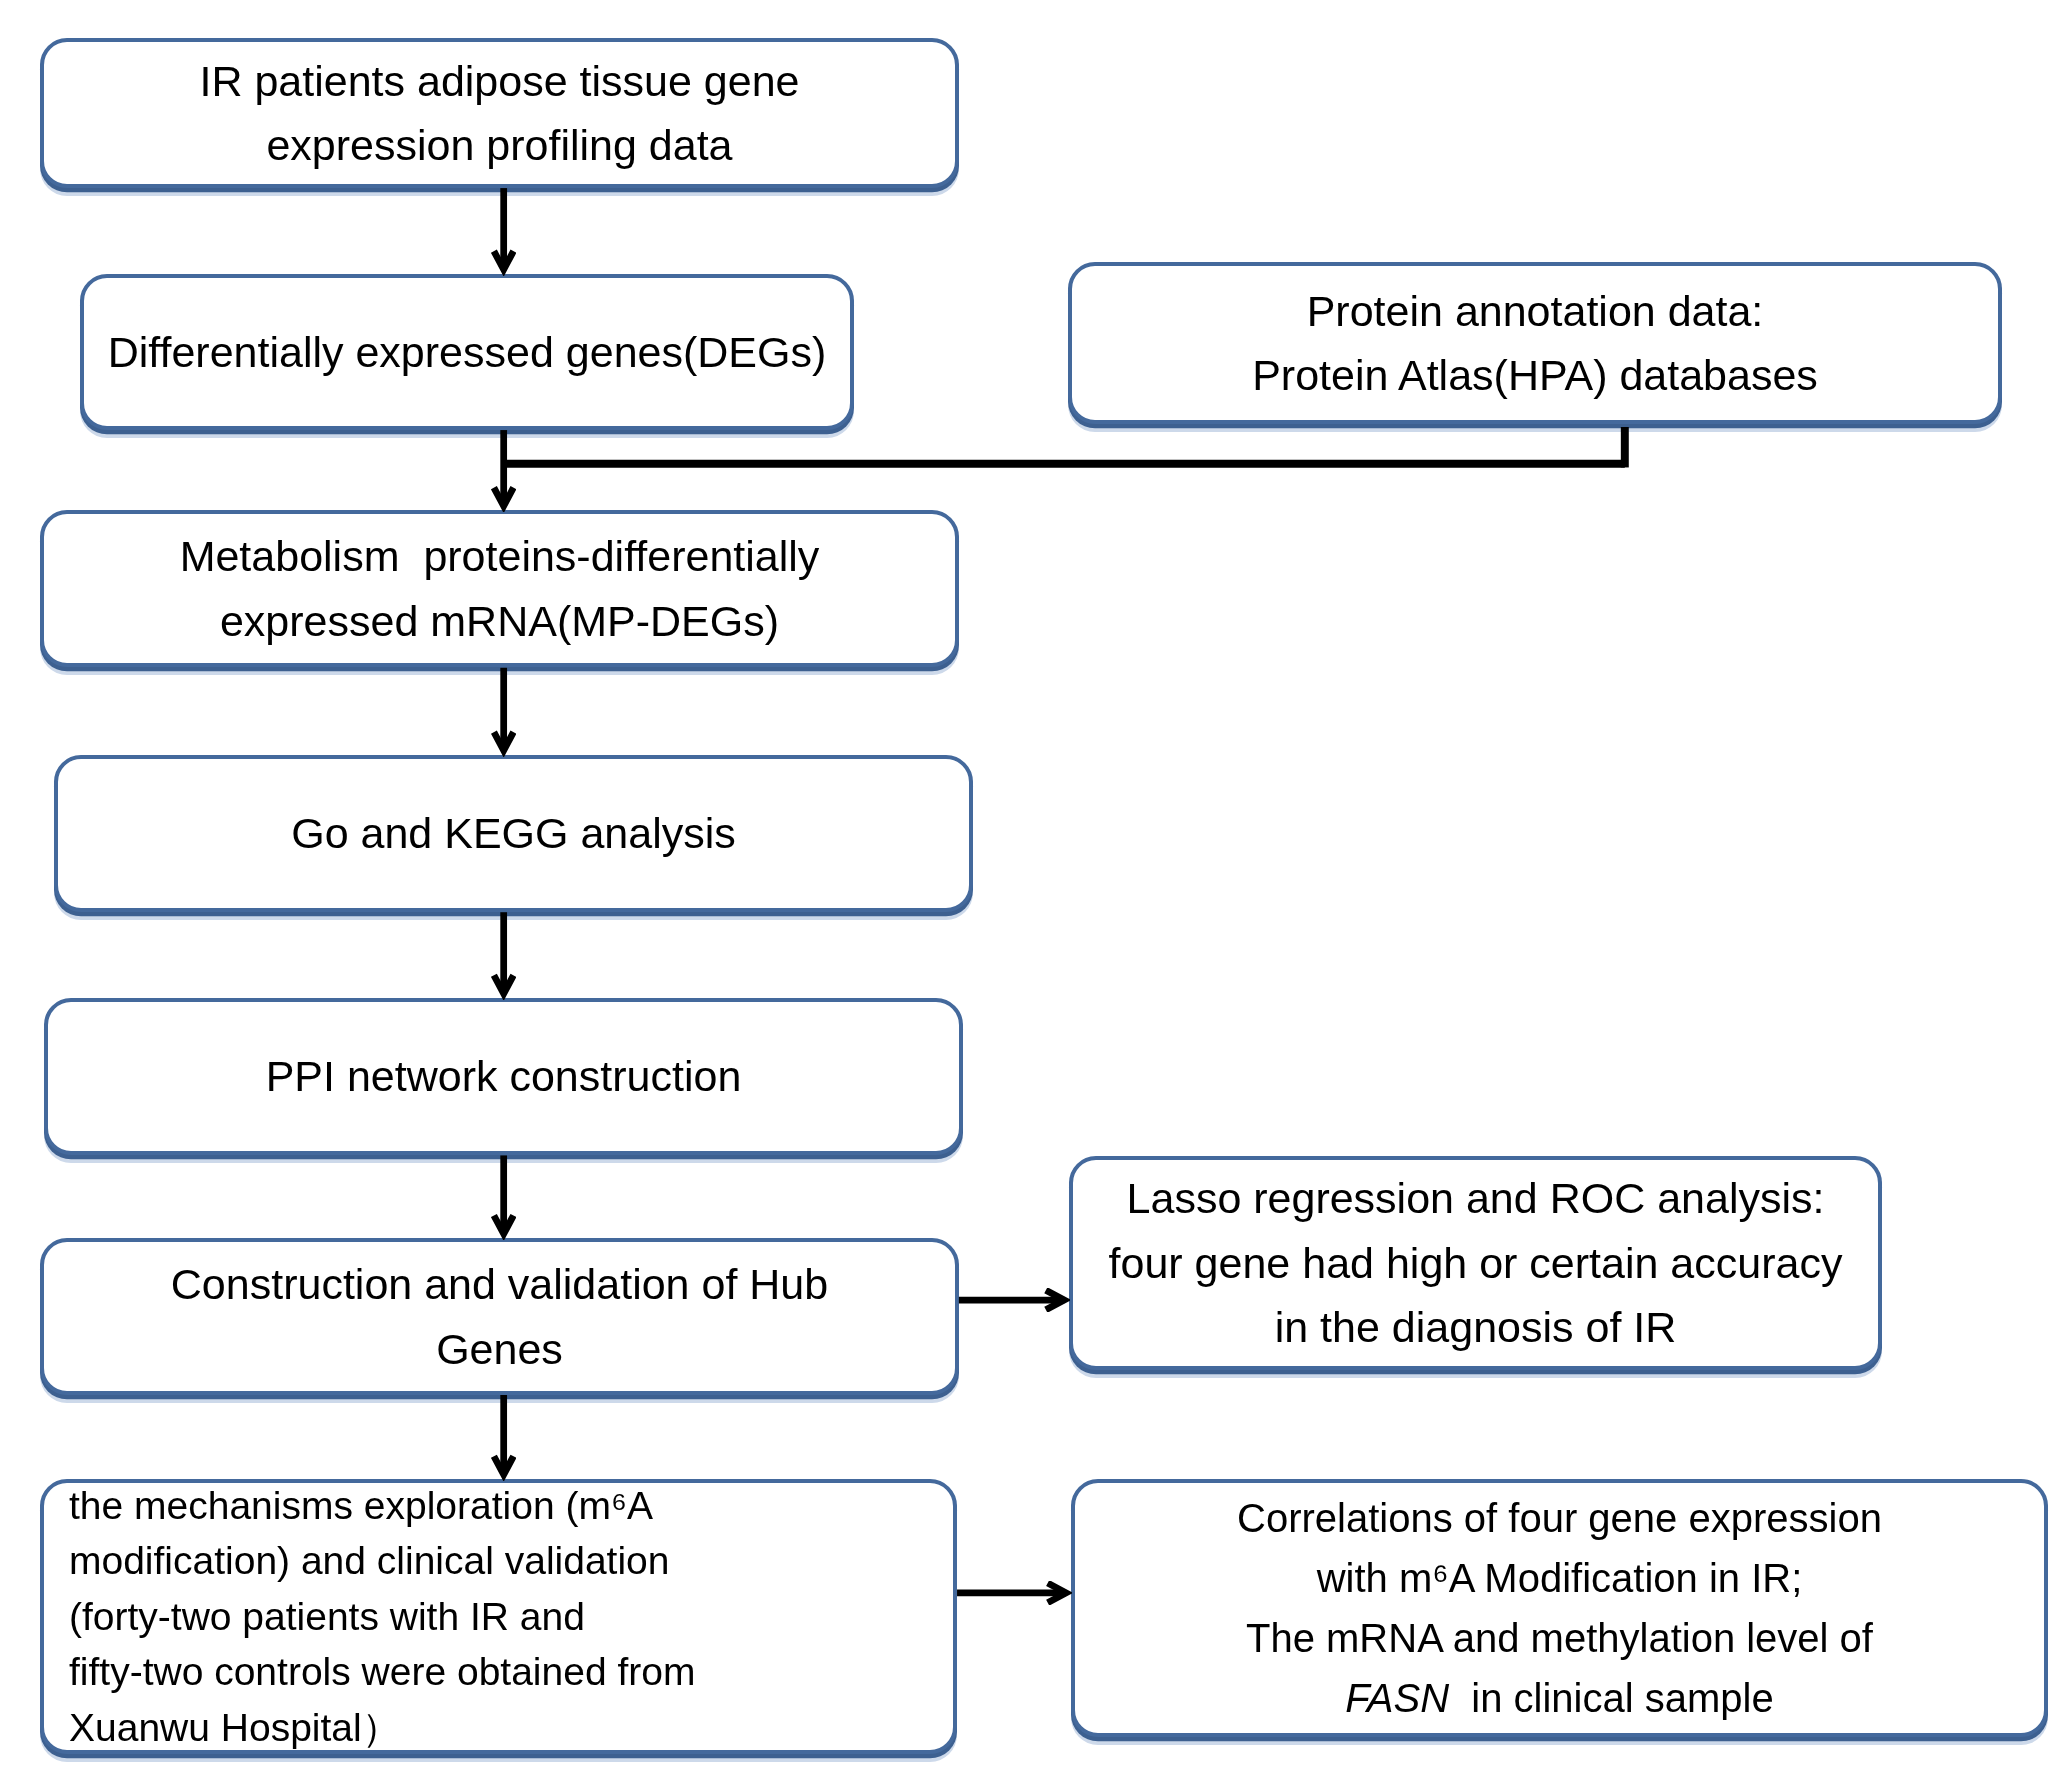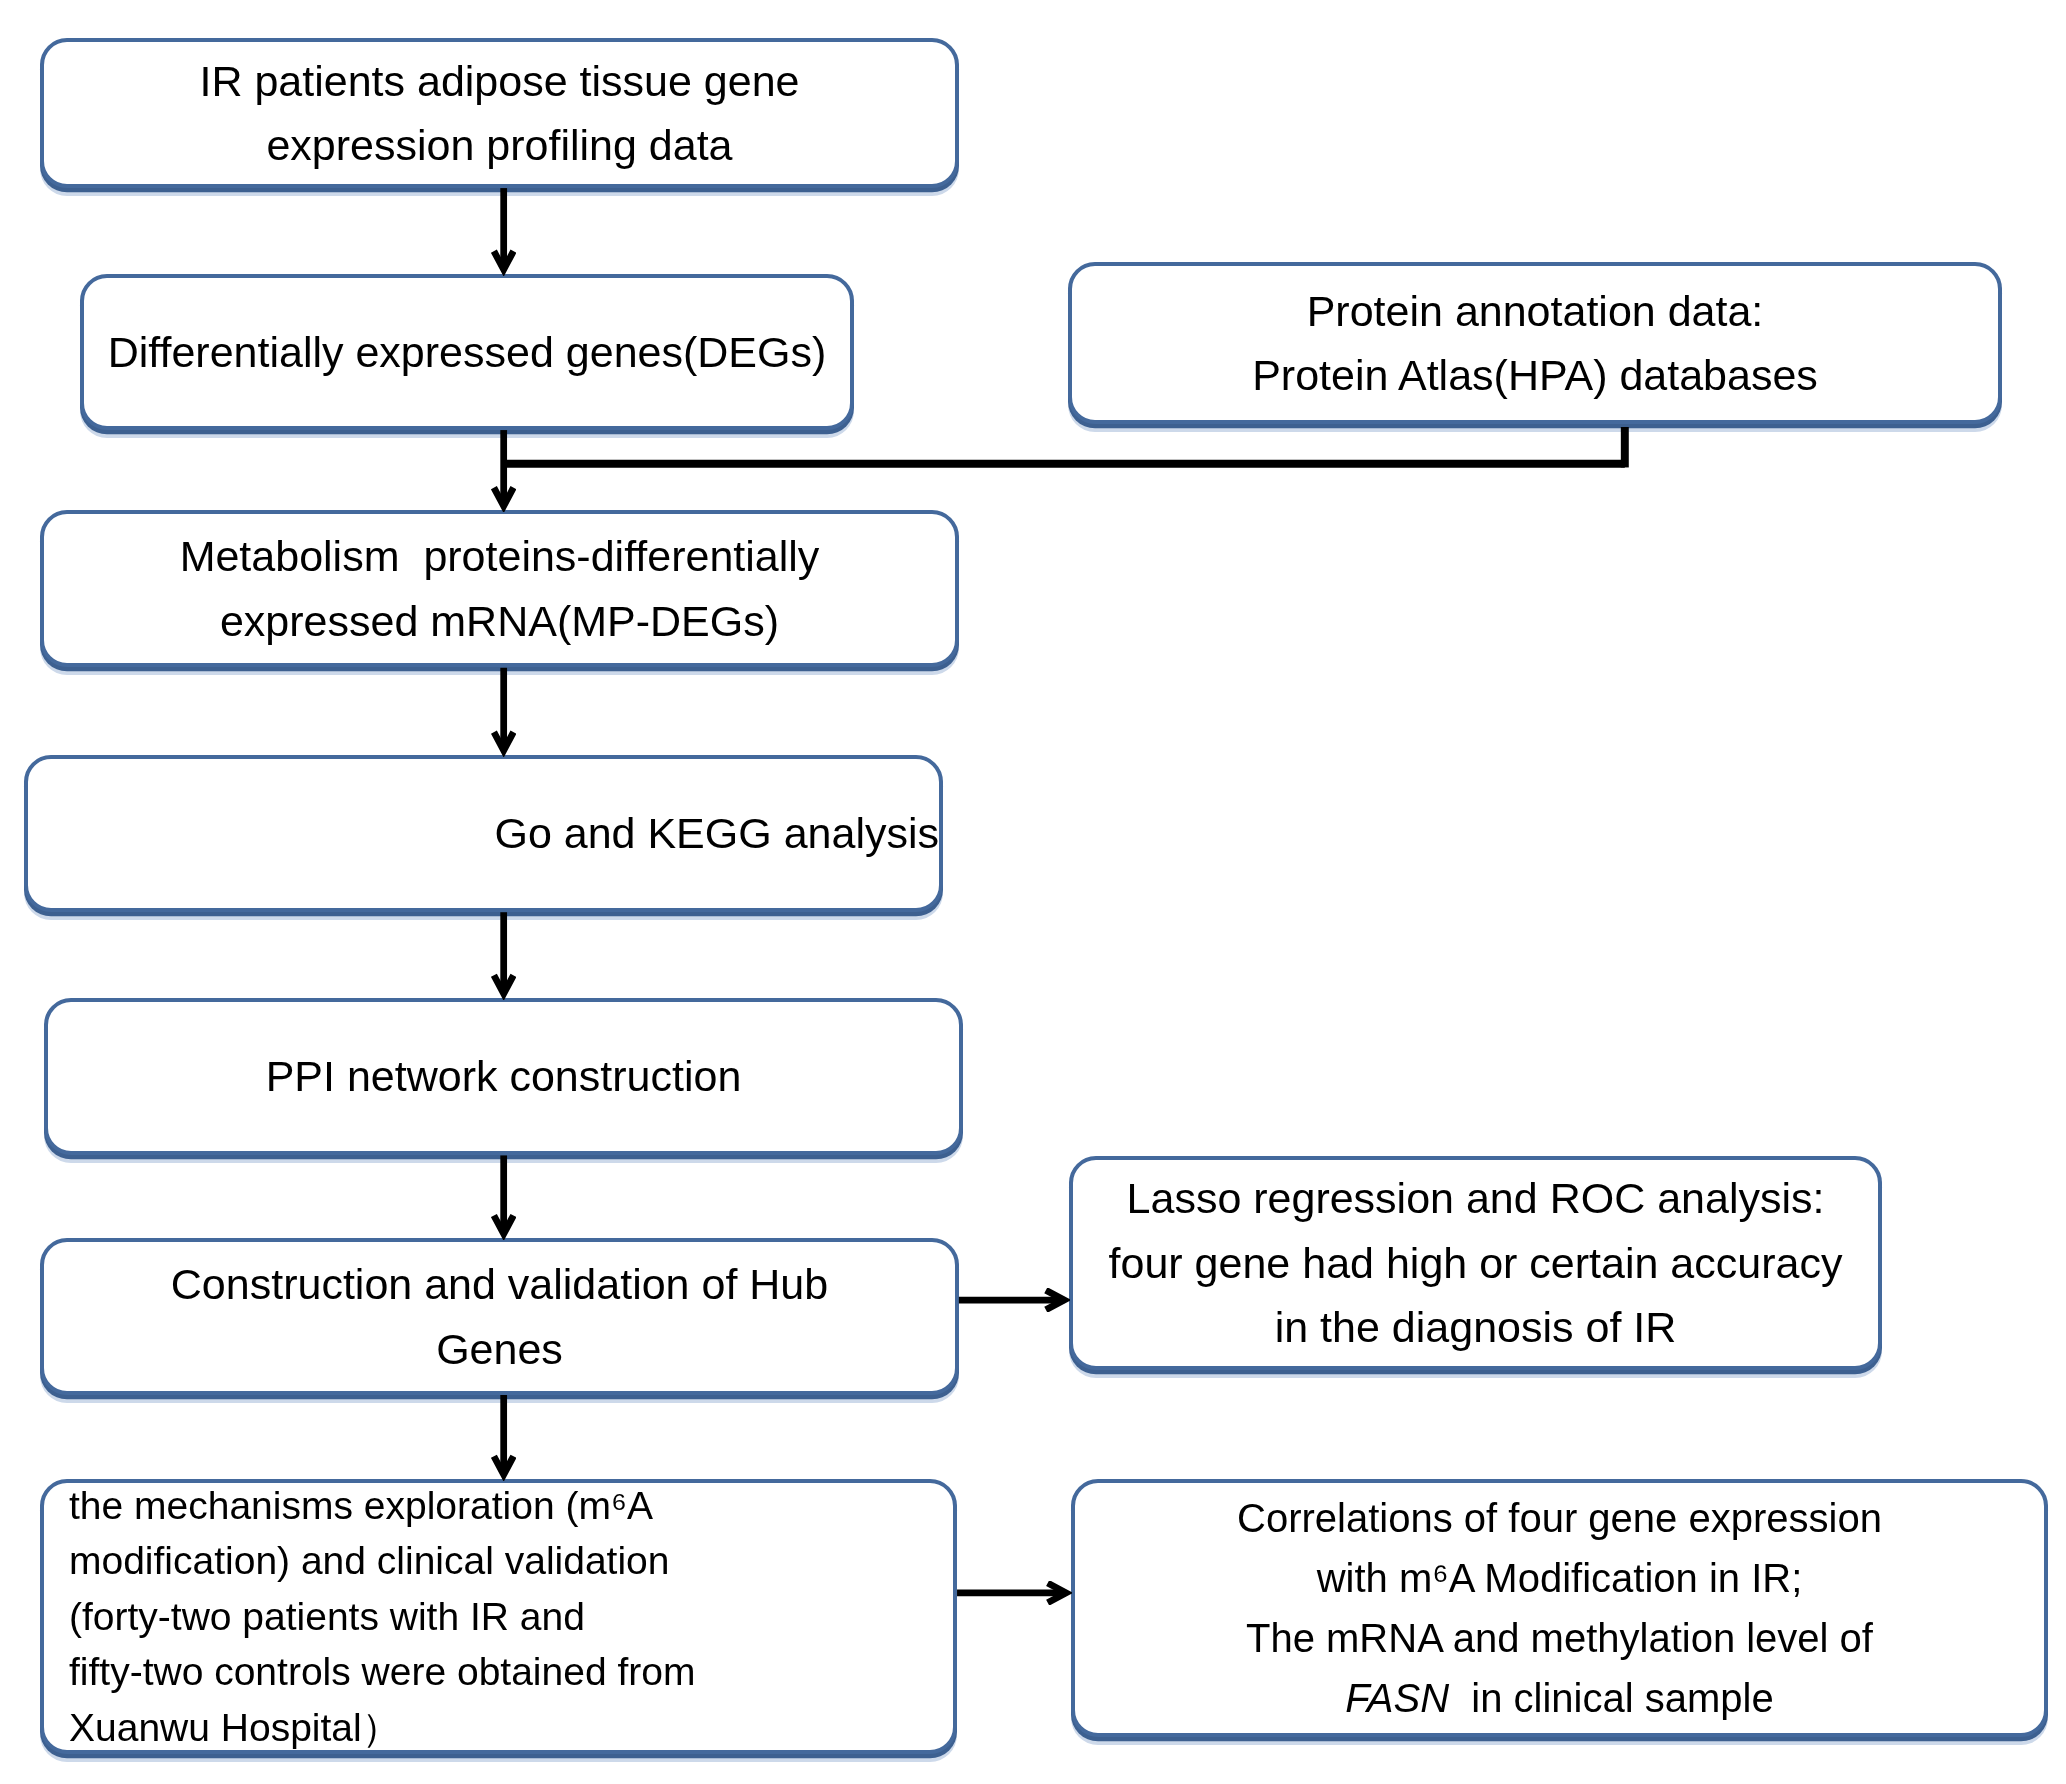--- a/index.html
+++ b/index.html
@@ -24,21 +24,21 @@
     text-align: center;
     font-size: 43px;
     line-height: 1.5;
     box-shadow: 0 4.3px 0 #3d6090, 0 8px 0 #cdd9ea;
   }
   .box-label { white-space: pre-wrap; }
   .b1  { left: 40px;   top: 38px;   width: 919px; height: 150px; }
   .b2  { left: 40px;   top: 274px;  width: 774px; height: 156px; margin-left: 40px; }
   .b3  { left: 1068px; top: 262px;  width: 934px; height: 162px; }
   .b4  { left: 40px;   top: 510px;  width: 919px; height: 157px; }
-  .b5  { left: 24px;   top: 755px; width: 919px; height: 157px; justify-content: flex-end; }
+  .b5  { left: 54px;   top: 755px; width: 919px; height: 157px; }
   .b6  { left: 44px;   top: 998px; width: 919px; height: 157px; }
   .b7  { left: 40px;   top: 1238px; width: 919px; height: 157px; }
   .b8  { left: 1069px; top: 1156px; width: 813px; height: 214px; }
   .b9  { left: 40px;   top: 1479px; width: 917px; height: 275px;
          justify-content: flex-start; text-align: left;
          font-size: 39px; line-height: 1.42; padding: 0 25px; }
   .b10 { left: 1071px; top: 1479px; width: 977px; height: 258px;
          font-size: 40px; }
   .gene-italic { font-style: italic; text-align: right; }
   #connector-layer {

